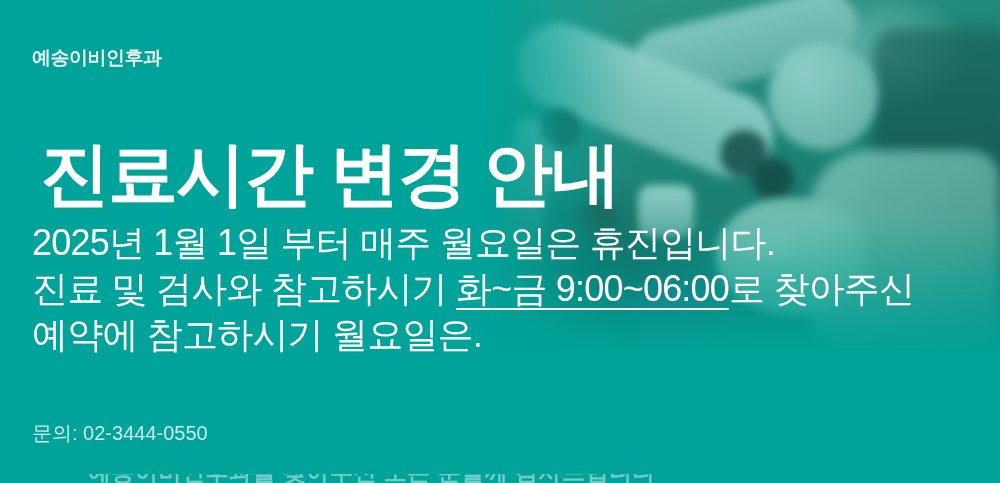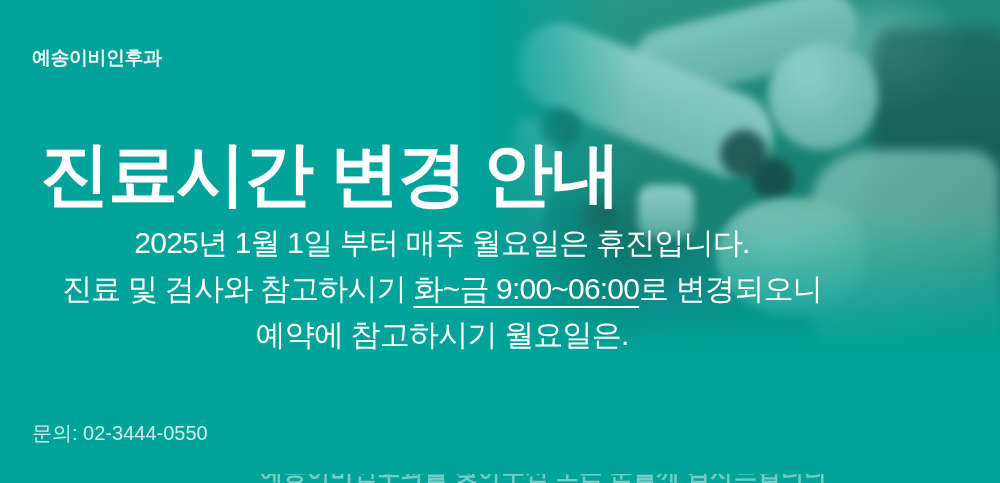--- a/index.html
+++ b/index.html
@@ -9,21 +9,20 @@
     background: #ffffff;
   }
 
   .banner {
     position: relative;
     width: 1000px;
     height: 483px;
     overflow: hidden;
     background: #00a399;
     font-family: "Liberation Sans", "DejaVu Sans", sans-serif;
-    text-align: center;
     -webkit-font-smoothing: antialiased;
   }
 
   
   .photo-layer {
     position: absolute;
     top: 0;
     right: 0;
     width: 520px;
     height: 360px;
@@ -155,21 +154,21 @@
     white-space: nowrap;
   }
 
   .body-block {
     position: absolute;
     left: 32px;
     top: 220px;
     width: 820px;
   }
   .body-line {
-    font-size: 30px;
+    font-size: 36px;
     font-weight: 400;
     letter-spacing: -0.8px;
     line-height: 46px;
     color: #ffffff;
     white-space: nowrap;
   }
   .hours-underline {
     text-decoration: underline;
     text-decoration-thickness: 2px;
     text-underline-offset: 7px;
@@ -228,21 +227,21 @@
     <div class="ph ph-blue"></div>
     <div class="photo-tint"></div>
   </div>
 
   <div class="clinic-name">예송이비인후과</div>
 
   <h1 class="headline">진료시간 변경 안내</h1>
 
   <div class="body-block">
     <div class="body-line">2025년 1월 1일 부터 매주 월요일은 휴진입니다.</div>
-    <div class="body-line"><span>진료 및 검사와 참고하시기 </span><span class="hours-underline">화~금 9:00~06:00</span><span>로 변경되오니</span></div>
+    <div class="body-line"><span>진료 및 검사와 참고하시기 </span><span class="hours-underline">화~금 9:00~06:00</span><span>로 찾아주신</span></div>
     <div class="body-line">예약에 참고하시기 월요일은.</div>
   </div>
 
   <div class="contact">문의: 02-3444-0550</div>
 
   <div class="bottom-clipped">
     <span>예송이비인후과를 찾아주신 모든 분들께 감사드립니다</span>
   </div>
 
 </div>

